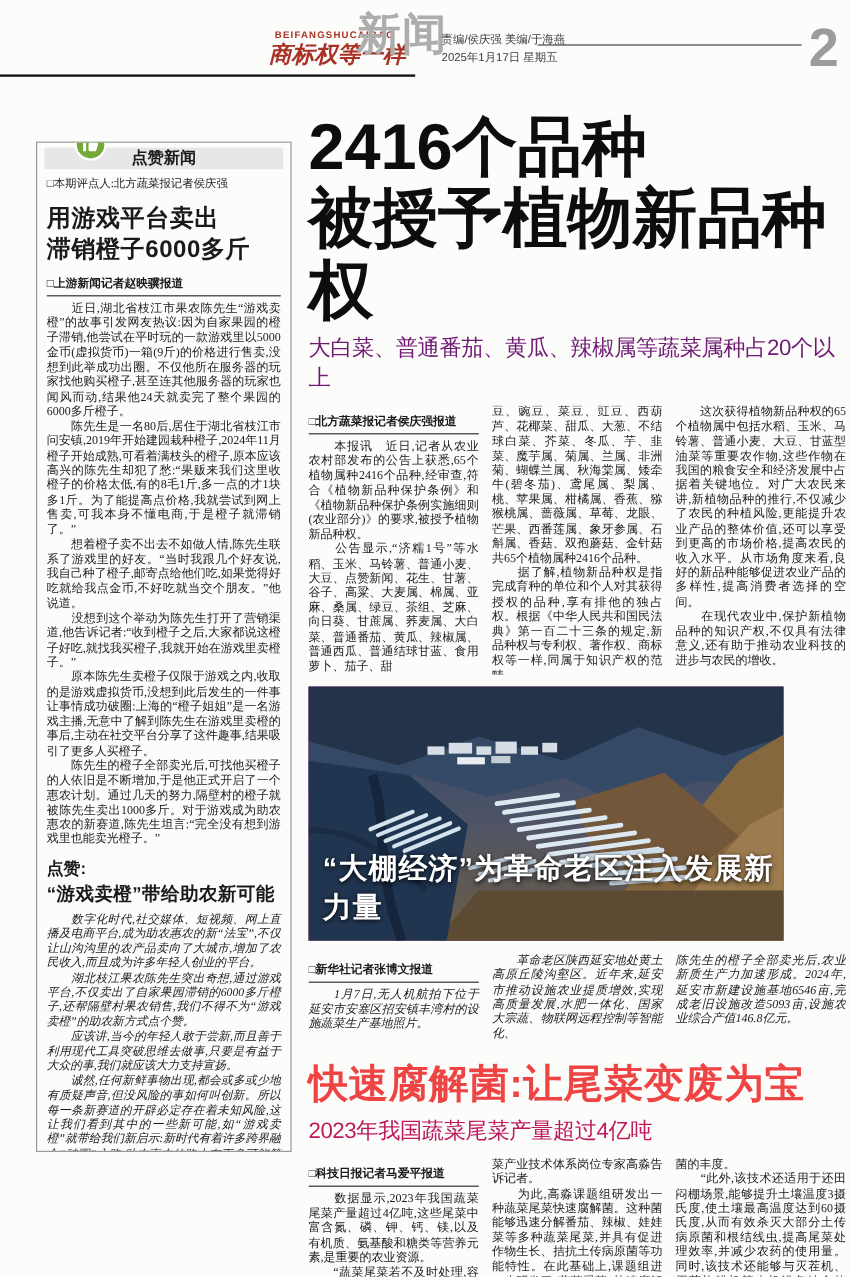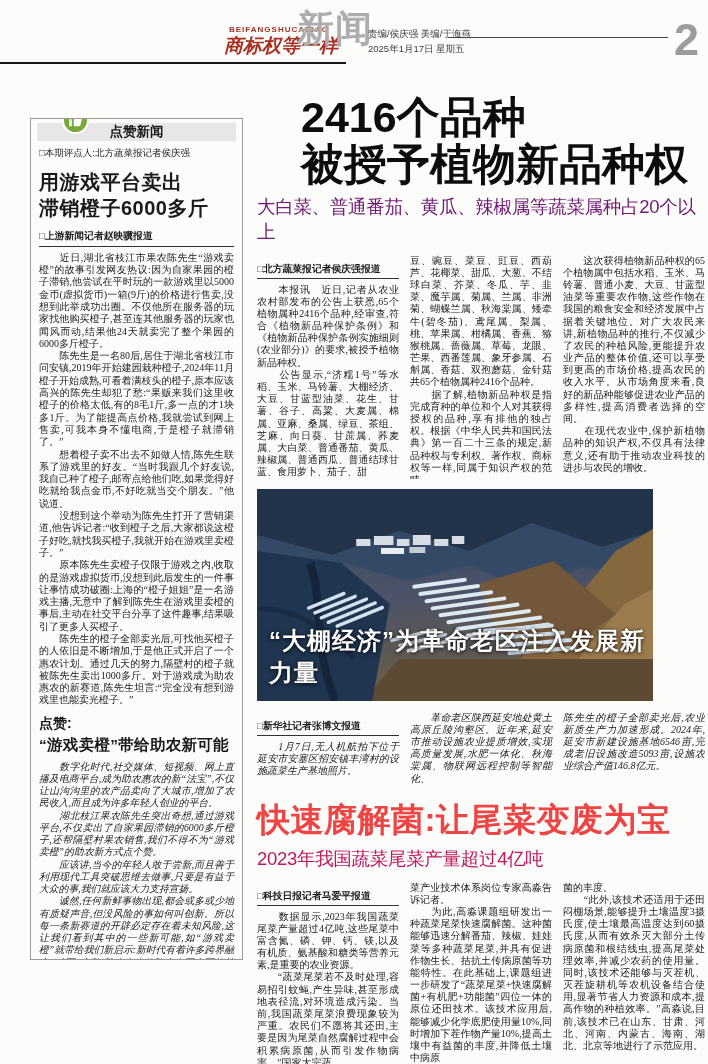--- a/index.html
+++ b/index.html
@@ -35,22 +35,22 @@
   .byline{margin-top:8px;font-size:9.8px;font-weight:bold;border-bottom:1px solid #333;
     padding-bottom:3px;margin-bottom:5px;}
   .praise-story{font-size:10px;line-height:1.23;text-align:justify;white-space:pre-line;}
   .praise-label{margin-top:8px;font-family:"Liberation Sans",sans-serif;font-weight:900;font-size:14px;}
   .praise-comment-title{font-family:"Liberation Sans",sans-serif;font-weight:900;font-size:15.5px;
     margin-top:2px;letter-spacing:.3px;}
   .praise-comment{margin-top:5px;font-size:9.8px;line-height:1.25;text-align:justify;
     white-space:pre-line;font-style:italic;}
   
   .main-region{left:257px;top:94px;width:448px;}
-  .main-headline{font-family:"Liberation Sans",sans-serif;font-size:43px;font-weight:900;
-    line-height:1.1;color:#0d0d0d;letter-spacing:0;margin-left:44px;}
+  .main-headline{font-family:"Liberation Sans",sans-serif;font-size:54px;font-weight:900;
+    line-height:1.1;color:#0d0d0d;letter-spacing:0;}
   .main-subtitle{margin-top:5px;font-family:"Liberation Sans",sans-serif;font-size:18.5px;
     color:#701a75;font-weight:500;letter-spacing:-.3px;}
   .col-row{margin-top:11px;display:flex;gap:11px;overflow:hidden;}
   .col-row .col{flex:1;font-size:10px;line-height:1.22;text-align:justify;}
   .col .coltext{white-space:pre-line;}
   .main-cols{height:224px;}
   
   .photo{margin-top:10px;position:relative;width:396px;height:212px;overflow:hidden;background:#701a75;}
   .photo svg{display:block;width:100%;height:100%;}
   .photo-caption{position:absolute;left:12px;bottom:12px;font-family:"Liberation Sans",sans-serif;
@@ -105,21 +105,21 @@
 <div class="abs main-region">
 
   <div class="main-headline" style="white-space:pre-line">2416个品种
 被授予植物新品种权</div>
   <div class="main-subtitle">大白菜、普通番茄、黄瓜、辣椒属等蔬菜属种占20个以上</div>
 
   <div class="col-row main-cols">
     <div class="col">
       <div class="byline">□北方蔬菜报记者侯庆强报道</div>
       <div class="coltext">　　本报讯　近日,记者从农业农村部发布的公告上获悉,65个植物属种2416个品种,经审查,符合《植物新品种保护条例》和《植物新品种保护条例实施细则(农业部分)》的要求,被授予植物新品种权。
-　　公告显示,“济糯1号”等水稻、玉米、马铃薯、大棚经济、大豆、甘蓝型油菜、花生、甘薯、谷子、高粱、大麦属、棉属、亚麻、桑属、绿豆、茶组、芝麻、向日葵、甘蔗属、荞麦属、大白菜、普通番茄、黄瓜、辣椒属、普通西瓜、普通结球甘蓝、食用萝卜、茄子、甜</div>
+　　公告显示,“济糯1号”等水稻、玉米、马铃薯、普通小麦、大豆、点赞新闻、花生、甘薯、谷子、高粱、大麦属、棉属、亚麻、桑属、绿豆、茶组、芝麻、向日葵、甘蔗属、荞麦属、大白菜、普通番茄、黄瓜、辣椒属、普通西瓜、普通结球甘蓝、食用萝卜、茄子、甜</div>
     </div>
     <div class="col">
       <div class="coltext">豆、豌豆、菜豆、豇豆、西葫芦、花椰菜、甜瓜、大葱、不结球白菜、芥菜、冬瓜、芋、韭菜、魔芋属、菊属、兰属、非洲菊、蝴蝶兰属、秋海棠属、矮牵牛(碧冬茄)、鸢尾属、梨属、桃、苹果属、柑橘属、香蕉、猕猴桃属、蔷薇属、草莓、龙眼、芒果、西番莲属、象牙参属、石斛属、香菇、双孢蘑菇、金针菇共65个植物属种2416个品种。
 　　据了解,植物新品种权是指完成育种的单位和个人对其获得授权的品种,享有排他的独占权。根据《中华人民共和国民法典》第一百二十三条的规定,新品种权与专利权、著作权、商标权等一样,同属于知识产权的范畴。</div>
     </div>
     <div class="col">
       <div class="coltext">　　这次获得植物新品种权的65个植物属中包括水稻、玉米、马铃薯、普通小麦、大豆、甘蓝型油菜等重要农作物,这些作物在我国的粮食安全和经济发展中占据着关键地位。对广大农民来讲,新植物品种的推行,不仅减少了农民的种植风险,更能提升农业产品的整体价值,还可以享受到更高的市场价格,提高农民的收入水平。从市场角度来看,良好的新品种能够促进农业产品的多样性,提高消费者选择的空间。
 　　在现代农业中,保护新植物品种的知识产权,不仅具有法律意义,还有助于推动农业科技的进步与农民的增收。</div>
     </div>
   </div>
@@ -186,21 +186,21 @@
     </svg>
     <div class="photo-caption">“大棚经济”为革命老区注入发展新力量</div>
   </div>
 
   <div class="col-row photo-strip">
     <div class="col">
       <div class="byline" style="font-style:normal">□新华社记者张博文报道</div>
       <div class="coltext">　　1月7日,无人机航拍下位于延安市安塞区招安镇丰湾村的设施蔬菜生产基地照片。</div>
     </div>
     <div class="col">
-      <div class="coltext">　　革命老区陕西延安地处黄土高原丘陵沟壑区。近年来,延安市推动设施农业提质增效,实现高质量发展,水肥一体化、秋海棠属、物联网远程控制等智能化、</div>
+      <div class="coltext">　　革命老区陕西延安地处黄土高原丘陵沟壑区。近年来,延安市推动设施农业提质增效,实现高质量发展,水肥一体化、国家大宗蔬、物联网远程控制等智能化、</div>
     </div>
     <div class="col">
       <div class="coltext">陈先生的橙子全部卖光后,农业新质生产力加速形成。2024年,延安市新建设施基地6546亩,完成老旧设施改造5093亩,设施农业综合产值146.8亿元。</div>
     </div>
   </div>
 
   <div class="bottom-headline">快速腐解菌:让尾菜变废为宝</div>
   <div class="bottom-subtitle">2023年我国蔬菜尾菜产量超过4亿吨</div>
 
   <div class="col-row bottom-cols">

